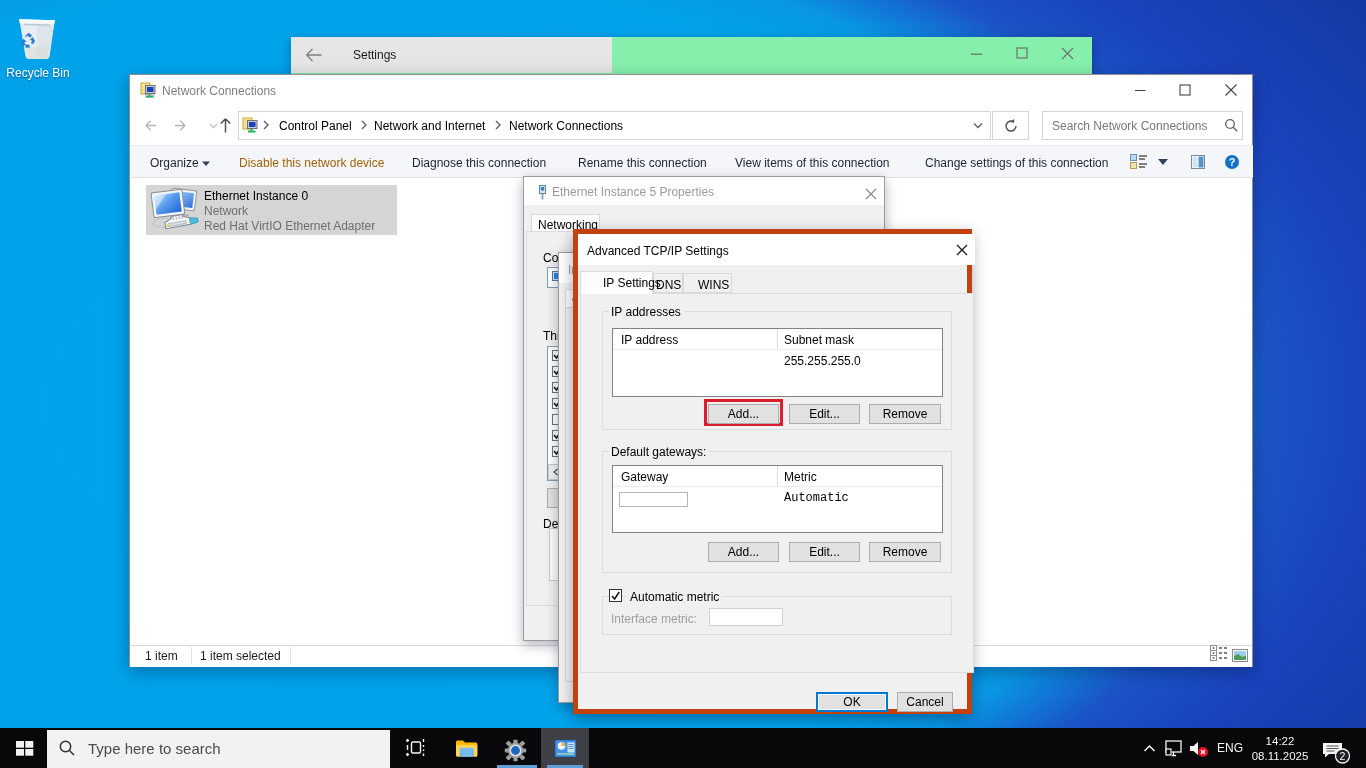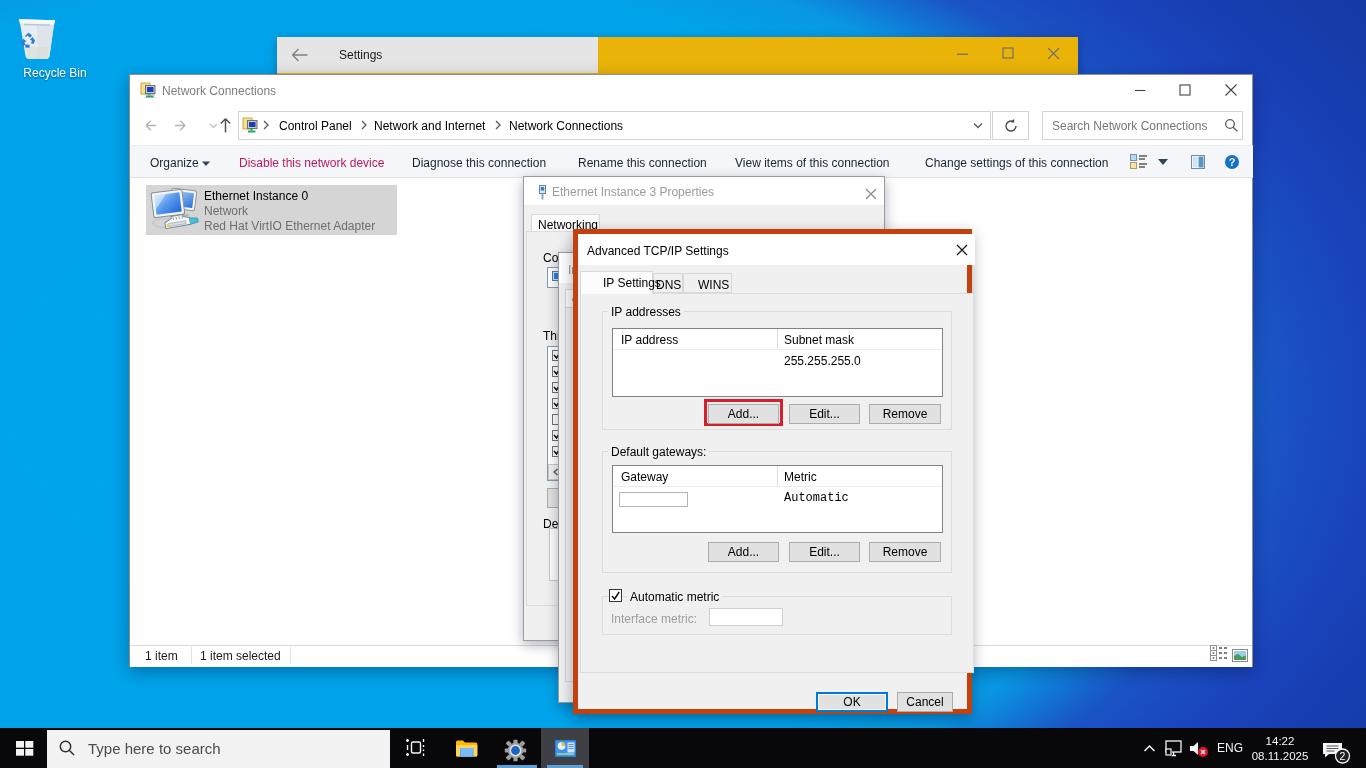--- a/index.html
+++ b/index.html
@@ -19,24 +19,24 @@
   <path d="M6.2 4.1 L33.8 4.8 L32.9 8.8 L7 8.2 Z" fill="#b6c6d3"></path>
   <path d="M2 2.2 L38 3.2 L37.2 7.4 L2.8 6.4 Z" fill="#f3f7fa"></path>
   <path d="M2 2.2 L38 3.2 L37.8 5 L2.4 4 Z" fill="#fdfeff"></path>
   <g fill="#2e7cd6" transform="translate(12,23.5) scale(0.8) translate(-23,-23.5)">
    <path d="M18.2 17.5 l4.3-3.6 4.2 3.1 -2.2 3 -3.8-2.9 -1.7 2.7 z"></path>
    <path d="M27.6 19 l2.9 4.8 -1.8 4.2 -3.4-1.2 1.6-3.1 -2.8-1.2 z"></path>
    <path d="M16 21.2 l-2.9 5.2 2.4 4 3.4-1.5 -2-3 3-1.1 z"></path>
    <path d="M18.3 28.6 l5.3 .3 .3 3.8 -5.5 -.3 z"></path>
   </g>
 </svg>
-<div class="abs" style="left:0;top:58px;width:76px;text-align:center;color:#fff;font-size:12px;text-shadow:0 1px 2px rgba(0,40,80,.65);margin-left:17px;">Recycle Bin</div>
-</div>
-
-<div class="abs" style="left:277px;top:37px;width:801px;height:38px;background:#eab308;box-shadow:0 3px 10px rgba(0,10,50,.3);">
+<div class="abs" style="left:0;top:58px;width:76px;text-align:center;color:#fff;font-size:12px;text-shadow:0 1px 2px rgba(0,40,80,.65);">Recycle Bin</div>
+</div>
+
+<div class="abs" style="left:291px;top:37px;width:801px;height:38px;background:#86efac;box-shadow:0 3px 10px rgba(0,10,50,.3);">
   <div class="abs" style="left:0;top:0;width:321px;height:36px;background:#e5e5e5;"></div>
   <svg class="abs" style="left:14px;top:11px;" width="18" height="14" viewBox="0 0 18 14">
     <path d="M1.5 7 H16.5 M1.5 7 L7.5 1 M1.5 7 L7.5 13" stroke="#7f7f7f" stroke-width="1.3" fill="none"></path>
   </svg>
   <div class="abs t12" style="left:62px;top:11px;color:#1a1a1a;">Settings</div>
   <svg class="abs" style="left:675px;top:9px;" width="115" height="15" viewBox="0 0 115 15">
     <path d="M5 8.2 H16" stroke="#707070" stroke-width="1.3" fill="none"></path>
     <rect x="51" y="2" width="10" height="10" fill="none" stroke="#707070" stroke-width="1.2"></rect>
     <path d="M96 2 L107 13 M107 2 L96 13" stroke="#707070" stroke-width="1.1" fill="none"></path>
   </svg>
@@ -101,21 +101,21 @@
   <svg class="abs" style="left:1094px;top:43px;" width="15" height="15" viewBox="0 0 15 15">
     <circle cx="6" cy="6" r="4.3" stroke="#5f5f5f" stroke-width="1.3" fill="none"></circle>
     <path d="M9.2 9.2 L13.3 13.3" stroke="#5f5f5f" stroke-width="1.3"></path>
   </svg>
 
   <div class="abs" style="left:1px;top:70px;width:1122px;height:33px;background:#f4f6fa;border-top:1px solid #ebebeb;border-bottom:1px solid #e0e0e0;"></div>
   <div class="abs t12" style="left:20px;top:81px;color:#1b2430;">Organize</div>
   <svg class="abs" style="left:71px;top:86px;" width="10" height="6" viewBox="0 0 10 6">
       <path d="M1 0.5 L5 5 L9 0.5 Z" fill="#31435c"></path>
     </svg>
-  <div class="abs t12" style="left:109px;top:81px;color:#be185d;">Disable this network device</div>
+  <div class="abs t12" style="left:109px;top:81px;color:#a16207;">Disable this network device</div>
   <div class="abs t12" style="left:282px;top:81px;color:#1b2430;">Diagnose this connection</div>
   <div class="abs t12" style="left:448px;top:81px;color:#1b2430;">Rename this connection</div>
   <div class="abs t12" style="left:605px;top:81px;color:#1b2430;">View items of this connection</div>
   <div class="abs t12" style="left:795px;top:81px;color:#1b2430;">Change settings of this connection</div>
   <svg class="abs" style="left:1000px;top:79px;" width="38" height="16" viewBox="0 0 38 16">
     <rect x="0.5" y="0.5" width="6" height="6" fill="#bcd8ee" stroke="#6a93b8"></rect>
     <rect x="0.5" y="8.5" width="6" height="6" fill="#f2e3b0" stroke="#b89a52"></rect>
     <path d="M9 2 h8 M9 5 h6 M9 10 h8 M9 13 h6" stroke="#5a5a5a" stroke-width="1.4"></path>
     <path d="M28 5 L33 11 L38 5 Z" fill="#31435c"></path>
   </svg>
@@ -182,21 +182,21 @@
   </svg>
 </div>
 
 <div class="abs" style="left:523px;top:176px;width:362px;height:465px;background:#f0f0f0;border:1px solid #9b9b9b;box-shadow:0 4px 12px rgba(0,10,50,.3);">
   <div class="abs" style="left:0;top:0;width:360px;height:28px;background:#fff;"></div>
   <svg class="abs" style="left:13px;top:8px;" width="11" height="15" viewBox="0 0 11 15">
     <rect x="2.5" y="0.5" width="6" height="8" fill="#dce8f2" stroke="#5f87a8"></rect>
     <rect x="3.8" y="2" width="3.4" height="3.6" fill="#3c7ebe"></rect>
     <path d="M5.5 9 v5.5" stroke="#8aa8c0" stroke-width="2"></path>
   </svg>
-  <div class="abs t12" style="left:28px;top:8px;color:#9b9b9b;">Ethernet Instance 3 Properties</div>
+  <div class="abs t12" style="left:28px;top:8px;color:#9b9b9b;">Ethernet Instance 5 Properties</div>
   <svg class="abs" style="left:341px;top:11px;" width="12" height="12" viewBox="0 0 12 12">
       <path d="M1 1 L11 11 M11 1 L1 11" stroke="#8a8a8a" stroke-width="1.2"></path>
     </svg>
   <div class="abs" style="left:7px;top:37px;width:69px;height:18px;background:#fcfcfc;border:1px solid #d9d9d9;border-bottom:none;"></div>
   <div class="abs t12" style="left:14px;top:41px;color:#000;">Networking</div>
   <div class="abs" style="left:2px;top:54px;width:356px;height:375px;background:#f0f0f0;border:1px solid #dcdcdc;"></div>
   <div class="abs t12" style="left:19px;top:74px;color:#000;">Connect using:</div>
   <div class="abs" style="left:23px;top:90px;width:334px;height:21px;background:#fff;border:1px solid #849cb0;"></div>
   <svg class="abs" style="left:28px;top:94px;" width="13" height="13" viewBox="0 0 13 13">
     <rect x="0.5" y="0.5" width="12" height="9" fill="#cfe3f4" stroke="#4f7da8"></rect>

